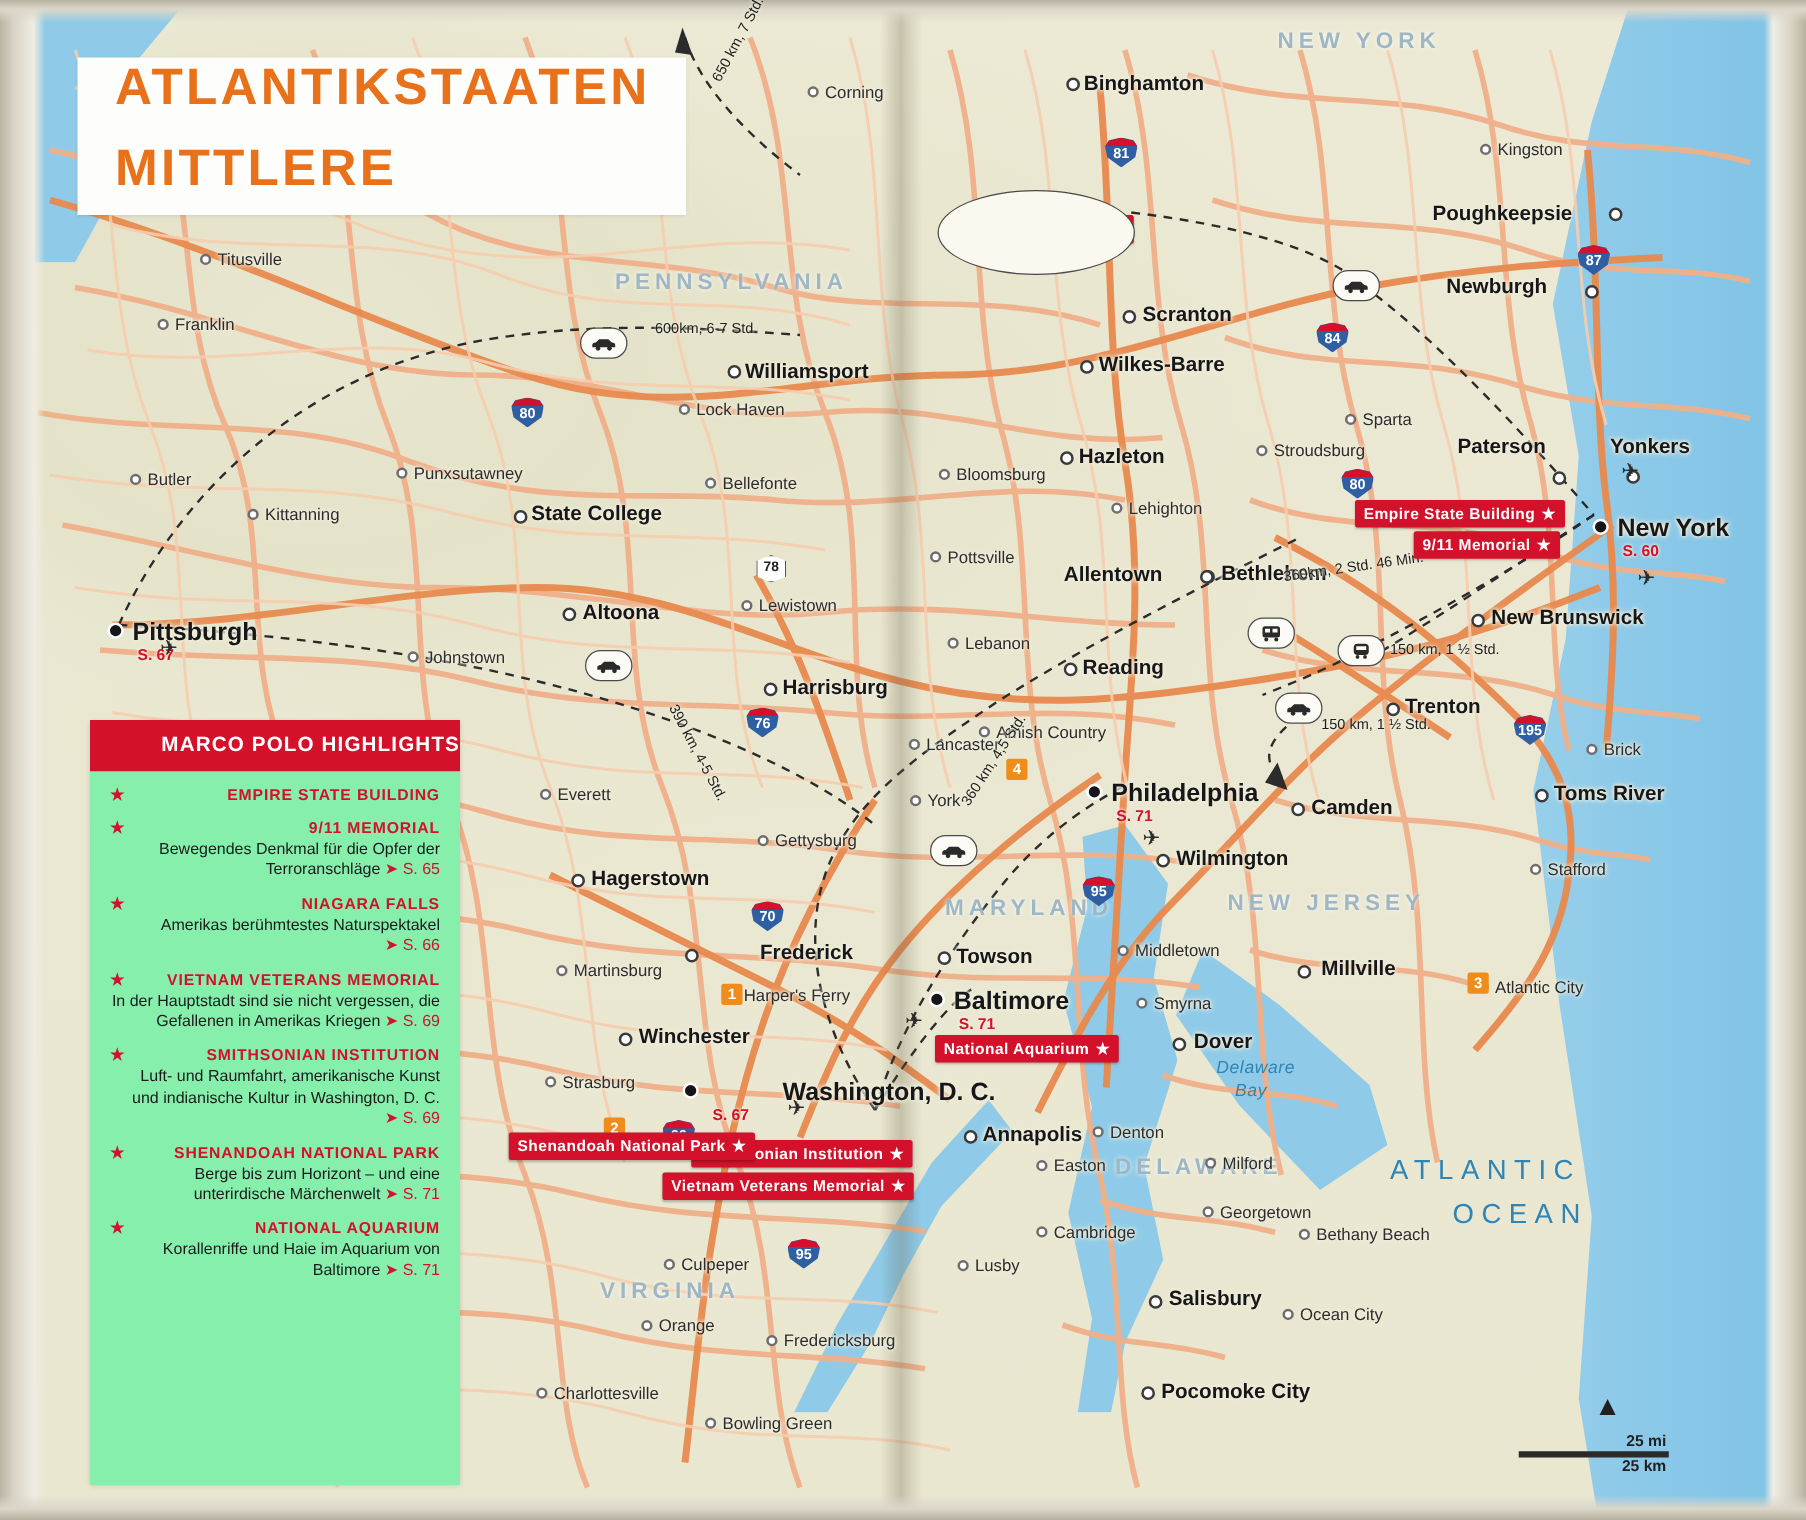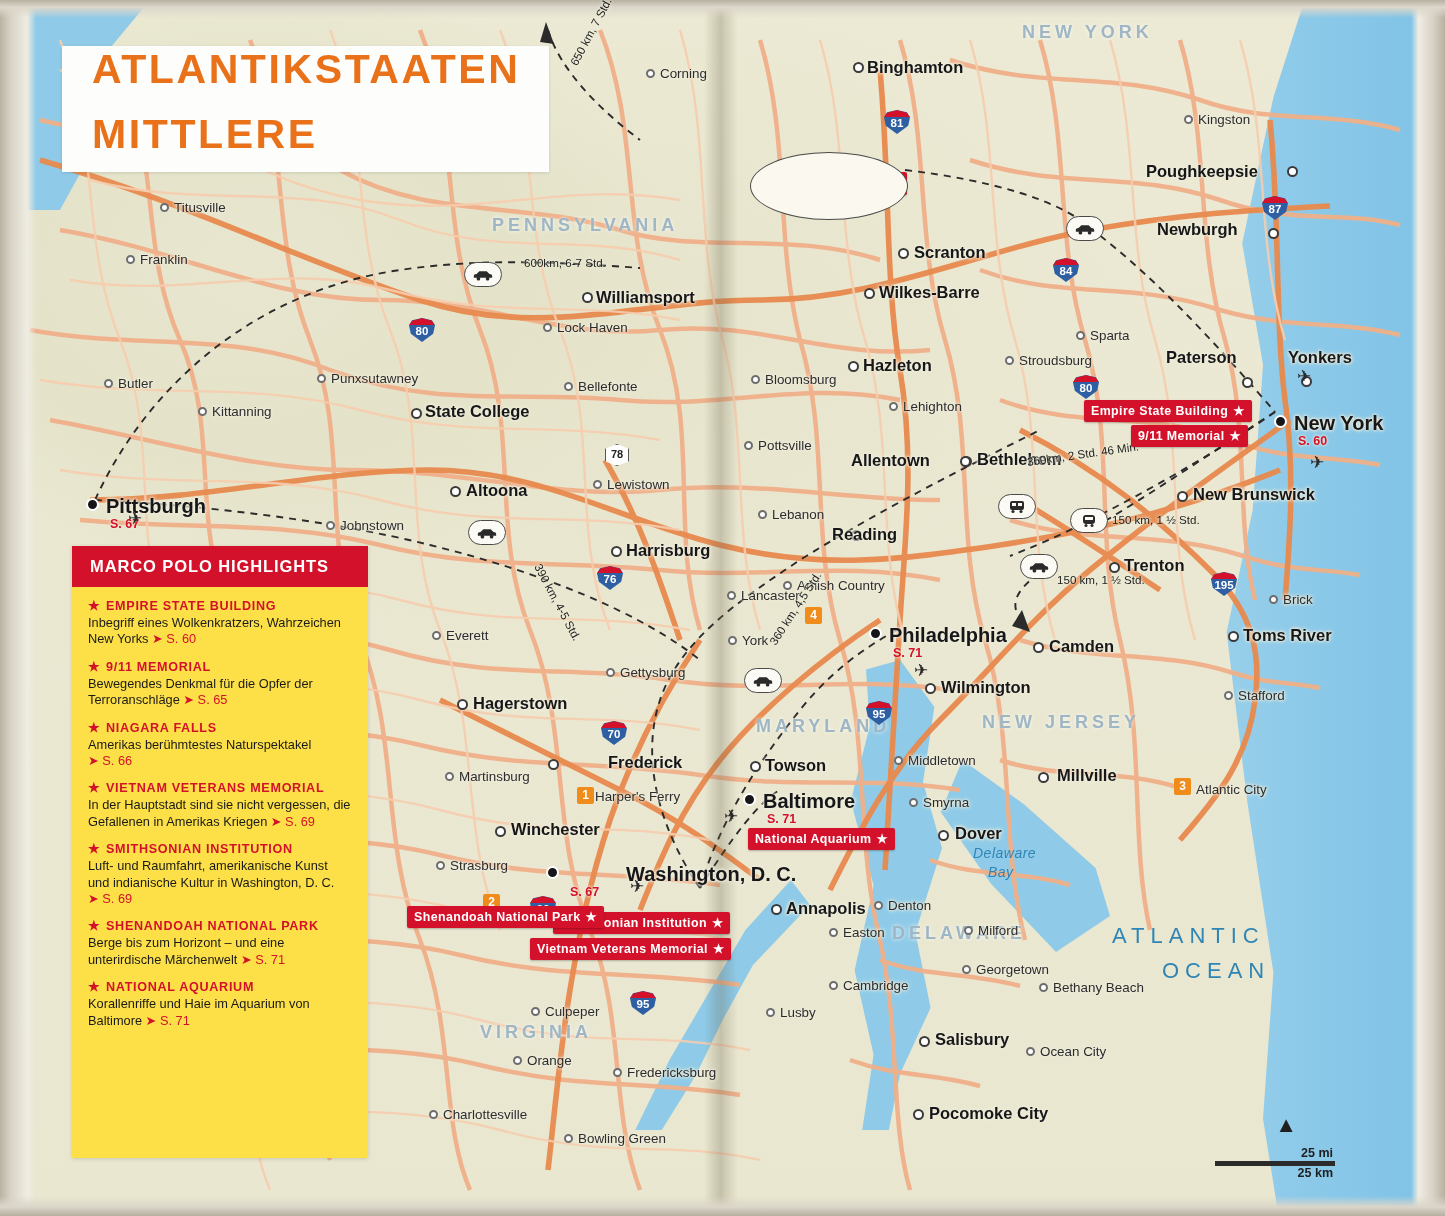--- a/index.html
+++ b/index.html
@@ -66,22 +66,22 @@
     position:absolute;left:62px;top:46px;width:487px;height:126px;
     background:#fdfdfb;
     box-shadow:0 1px 3px rgba(0,0,0,.12);
   }
   .title-box .t{
     color:#e8711a;font-weight:bold;font-size:41px;letter-spacing:2.6px;
     line-height:47px;padding:18px 0 0 30px;
   }
   
   .hl-box{
-    position:absolute;left:72px;top:546px;width:296px;height:612px;
-    background:#fde047;box-shadow:0 1px 4px rgba(0,0,0,.14);
+    position:absolute;left:72px;top:576px;width:296px;height:612px;
+    background:#86efac;box-shadow:0 1px 4px rgba(0,0,0,.14);text-align:right;
   }
   .hl-head{
     background:#d4112a;color:#fff;font-weight:bold;font-size:16.5px;
     letter-spacing:.9px;padding:11px 0 11px 18px;
   }
   .hl-list{padding:12px 16px 0 16px;}
   .hl-item{margin-bottom:12px;}
   .hl-title{
     color:#d4112a;font-weight:bold;font-size:12.6px;letter-spacing:.7px;
     margin:0 0 2px 0;padding-left:18px;position:relative;
@@ -289,21 +289,20 @@
   <div class="title-box">
     <div class="t" style="padding-top:0">ATLANTIKSTAATEN</div>
     <div class="t">MITTLERE</div>
   </div>
 
   <div class="hl-box">
     <div class="hl-head">MARCO POLO HIGHLIGHTS</div>
     <div class="hl-list" id="hl-list">
         <div class="hl-item">
           <div class="hl-title"><span class="hl-star">★</span>EMPIRE STATE BUILDING</div>
-          <div class="hl-desc">Inbegriff eines Wolkenkratzers, Wahrzeichen New Yorks <span class="pg">➤ S. 60</span></div>
         </div>
         <div class="hl-item">
           <div class="hl-title"><span class="hl-star">★</span>9/11 MEMORIAL</div>
           <div class="hl-desc">Bewegendes Denkmal für die Opfer der Terroranschläge <span class="pg">➤ S. 65</span></div>
         </div>
         <div class="hl-item">
           <div class="hl-title"><span class="hl-star">★</span>NIAGARA FALLS</div>
           <div class="hl-desc">Amerikas berühmtestes Naturspektakel <span class="pg">➤ S. 66</span></div>
         </div>
         <div class="hl-item">
@@ -559,21 +558,21 @@
       <div>
         <div class="dot mid" style="position: absolute; left: 450px; top: 486px;"></div>
         <div class="lbl city" style="position: absolute; left: 466px; top: 481px;">Altoona</div>
       </div>
       <div>
         <div class="dot mid" style="position: absolute; left: 1177px; top: 491px;"></div>
         <div class="lbl city" style="position: absolute; left: 1193px; top: 485px;">New Brunswick</div>
       </div>
       <div>
         <div class="dot mid" style="position: absolute; left: 851px; top: 530px;"></div>
-        <div class="lbl city" style="position: absolute; left: 832px; top: 525px;">Reading</div>
+        <div class="lbl city" style="position: absolute; left: 866px; top: 525px;">Reading</div>
       </div>
       <div>
         <div class="dot mid" style="position: absolute; left: 611px; top: 546px;"></div>
         <div class="lbl city" style="position: absolute; left: 626px; top: 541px;">Harrisburg</div>
       </div>
       <div>
         <div class="dot mid" style="position: absolute; left: 1109px; top: 562px;"></div>
         <div class="lbl city" style="position: absolute; left: 1124px; top: 556px;">Trenton</div>
       </div>
       <div>

